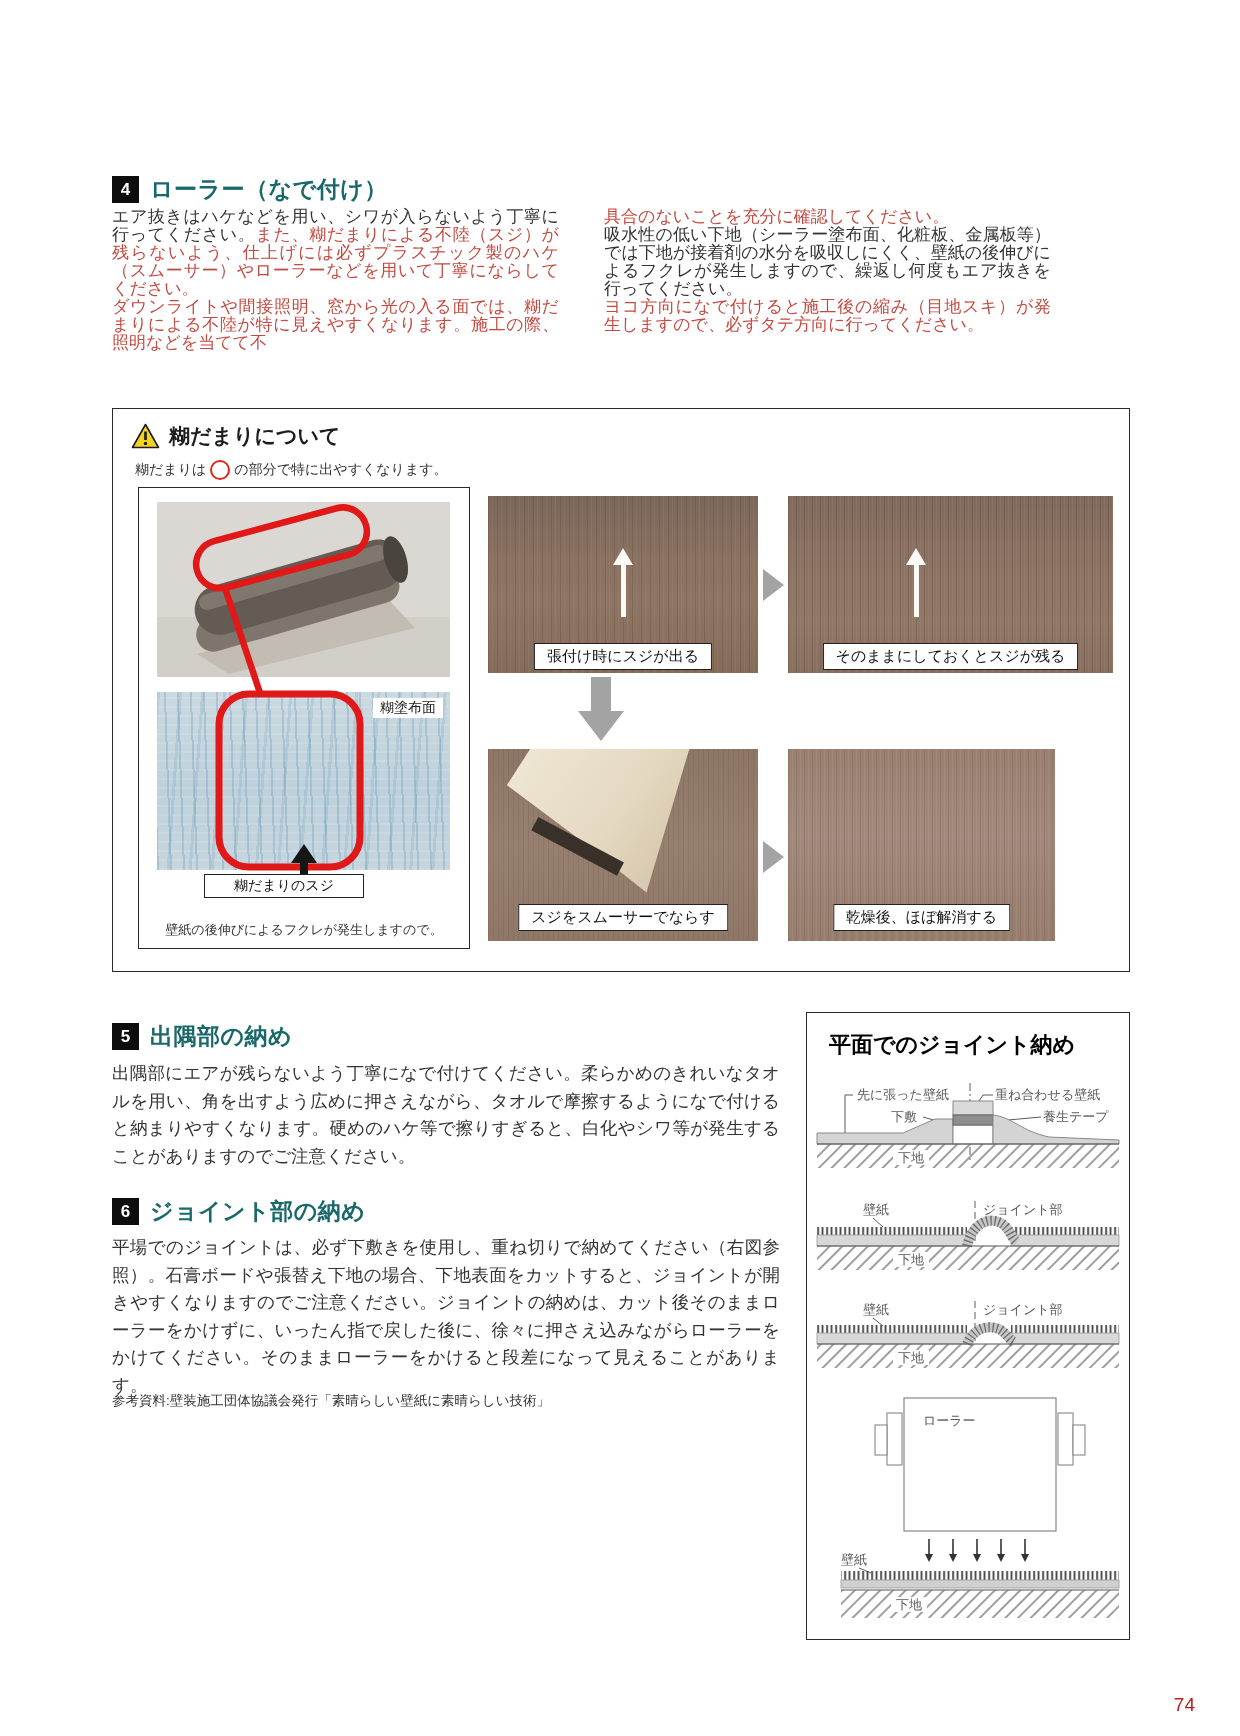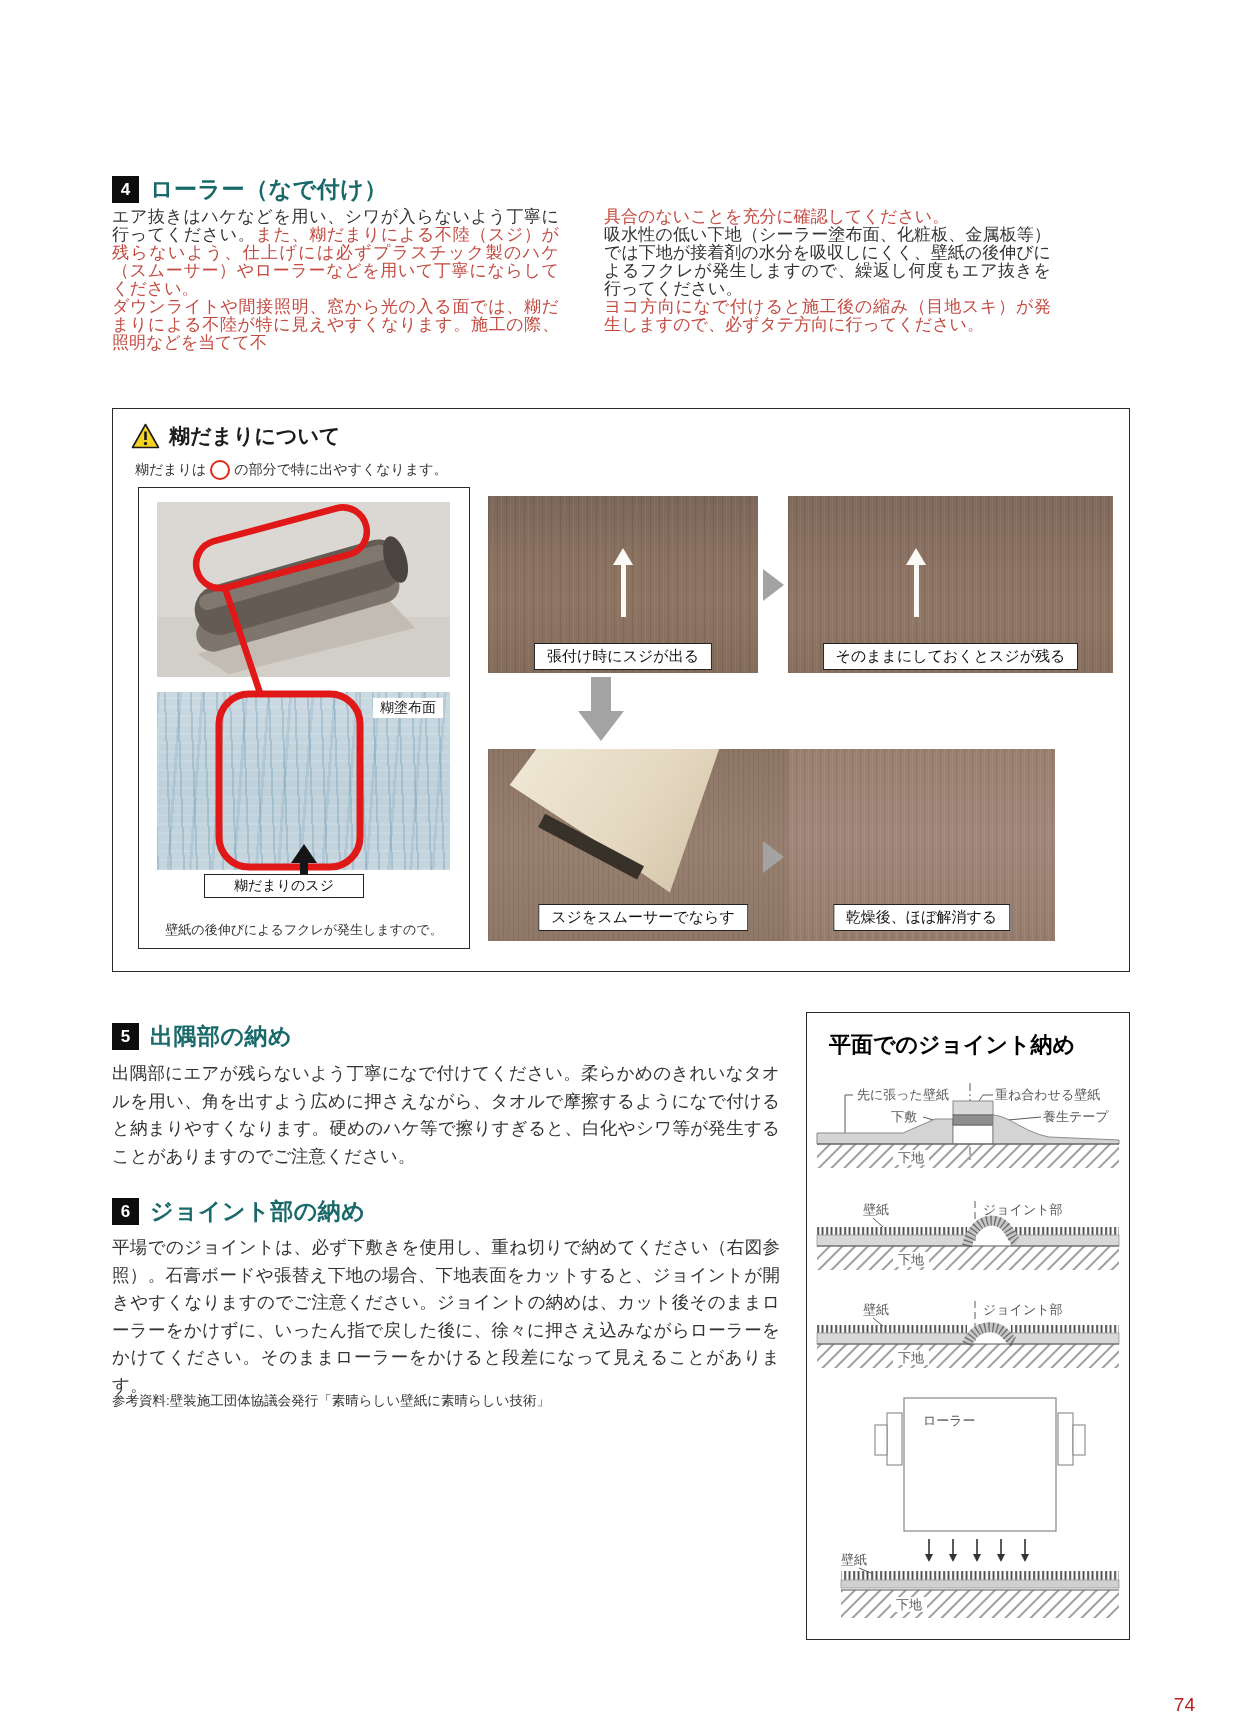--- a/index.html
+++ b/index.html
@@ -44,21 +44,21 @@
   
   .photo{position:absolute;overflow:hidden;}
   .photo-brown{background:
       repeating-linear-gradient(90deg, rgba(0,0,0,.09) 0 1px, rgba(0,0,0,0) 1px 4px, rgba(255,255,255,.05) 4px 5px, rgba(0,0,0,0) 5px 9px),
       linear-gradient(180deg,#7b675a 0%,#8a7160 35%,#8e7463 60%,#846c5b 100%);}
   .photo-brown2{background:
       repeating-linear-gradient(90deg, rgba(0,0,0,.10) 0 1px, rgba(0,0,0,0) 1px 4px, rgba(255,255,255,.05) 4px 5px, rgba(0,0,0,0) 5px 8px),
       linear-gradient(180deg,#816a5c 0%,#8d7363 40%,#917765 70%,#886f5e 100%);}
   .photo-brown3{background:
       repeating-linear-gradient(90deg, rgba(0,0,0,.07) 0 1px, rgba(0,0,0,0) 1px 5px),
-      linear-gradient(180deg,#8e7667 0%,#97806f 50%,#8f7868 100%); padding-left: 40px;}
+      linear-gradient(180deg,#8e7667 0%,#97806f 50%,#8f7868 100%);}
   .photo-brown4{background:
       repeating-linear-gradient(90deg, rgba(0,0,0,.08) 0 1px, rgba(0,0,0,0) 1px 4px, rgba(255,255,255,.06) 4px 5px, rgba(0,0,0,0) 5px 8px),
       linear-gradient(180deg,#9a8070 0%,#a1887a 45%,#977d6d 100%);}
   .ph1{left:375px;top:87px;width:270px;height:177px;}
   .ph2{left:675px;top:87px;width:325px;height:177px;}
   .ph3{left:375px;top:340px;width:270px;height:192px;}
   .ph4{left:675px;top:340px;width:267px;height:192px;}
   .photo-cap{position:absolute;left:50%;transform:translateX(-50%);background:#fff;border:1px solid #222;
              padding:3px 12px;font-size:15px;white-space:nowrap;color:#111;}
   .capr1{bottom:3px;} .capr2{bottom:10px;}

